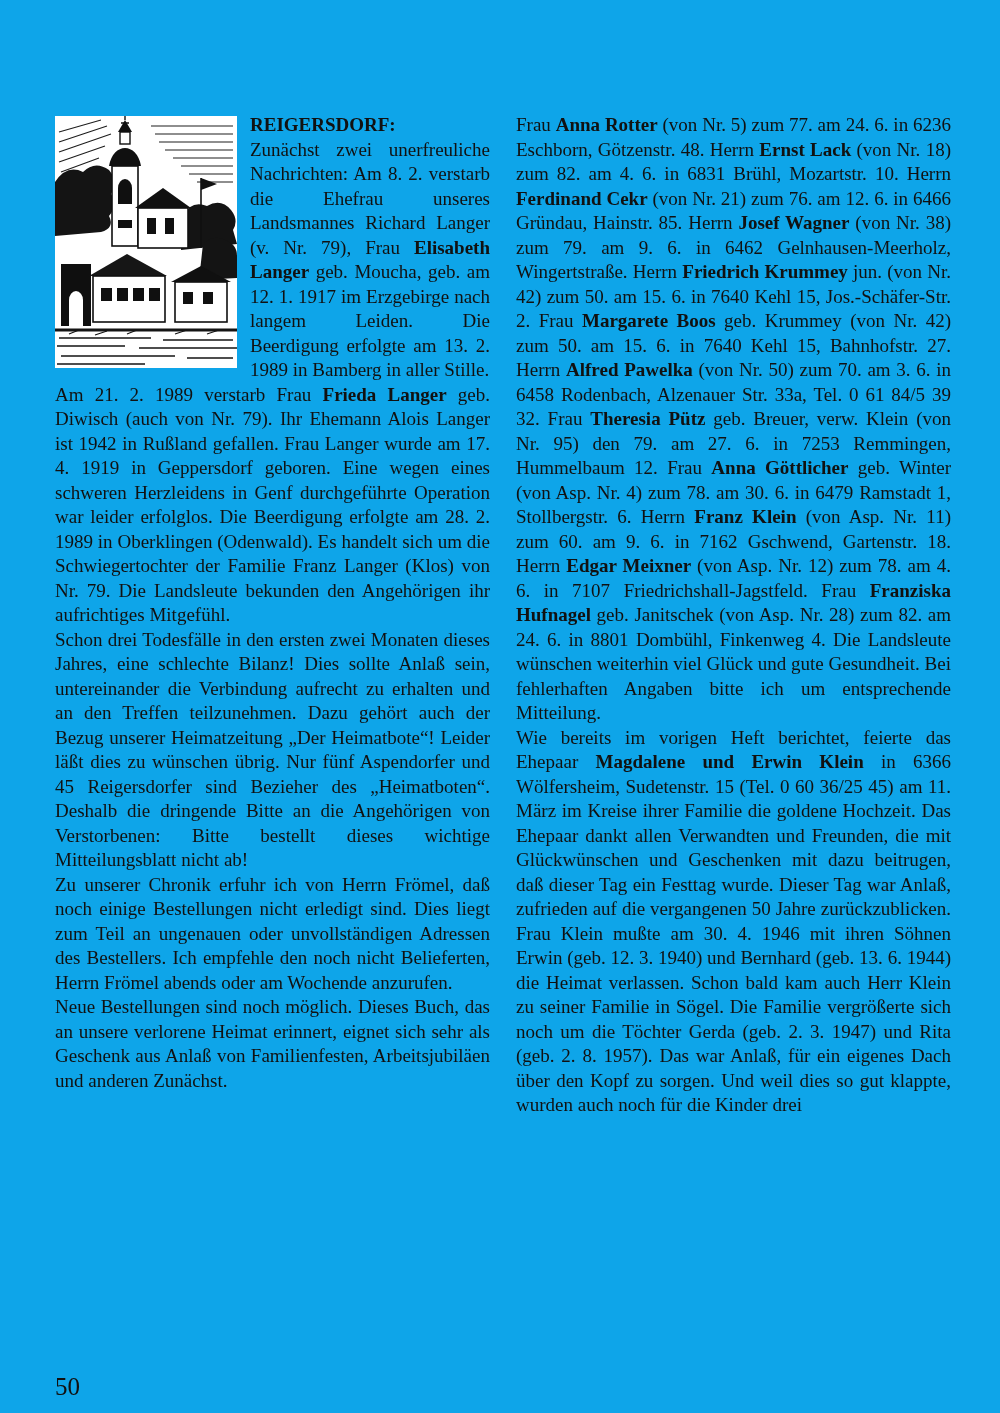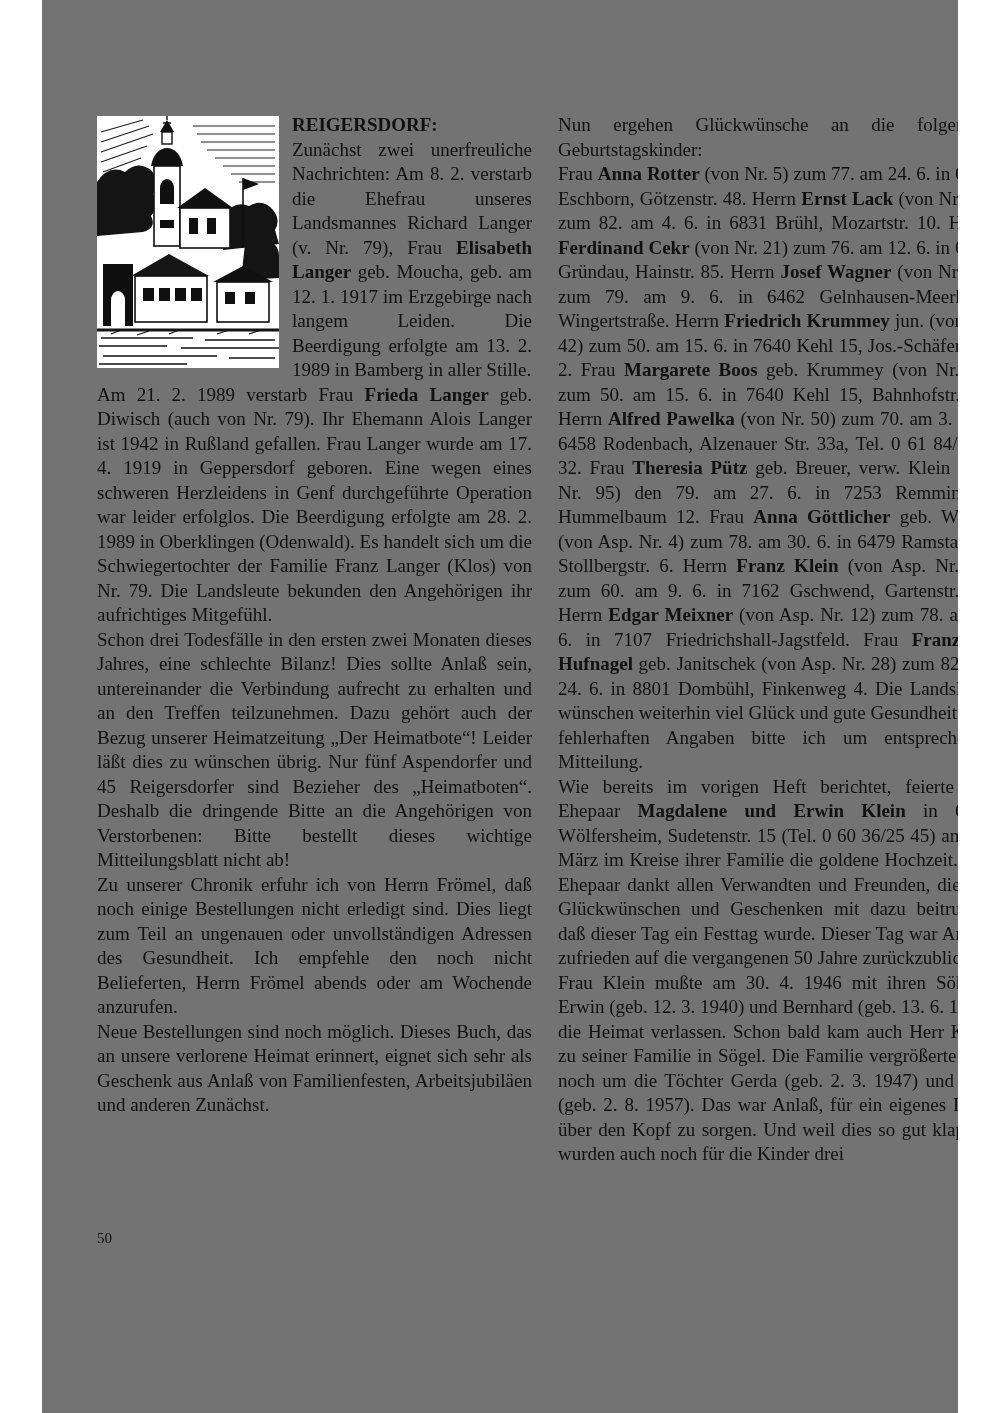--- a/index.html
+++ b/index.html
@@ -1,22 +1,22 @@
 <!DOCTYPE html>
 <html lang="de"><head>
 <meta charset="utf-8">
 <style>
   html, body { margin: 0; padding: 0; }
   body { background: #ffffff; }
   .page {
     position: relative;
-    width: 916px;
+    width: 1000px;
     height: 1413px;
     margin: 0 auto;
-    background: #737373;
+    background: #0ea5e9;
     color: #111111;
     font-family: "Liberation Serif", "DejaVu Serif", serif;
     font-size: 19px;
     line-height: 24.5px;
     box-sizing: border-box;
     padding: 113px 50px 0 55px;
     overflow: hidden;
   }
   .columns { display: flex; gap: 26px; }
   .column { width: 435px; flex: 0 0 435px; }
@@ -25,22 +25,22 @@
     width: 182px;
     height: 252px;
     margin: 3px 13px 5px 0;
   }
   .figure svg { display: block; width: 100%; height: 100%; }
   p.para { margin: 0; text-align: justify; }
   p.para .b { font-weight: bold; }
   .page-number {
     position: absolute;
     left: 55px;
-    top: 1226px;
-    font-size: 15px;
+    top: 1375px;
+    font-size: 25px;
   }
 </style>
 </head>
 <body>
 
 <div class="page">
   <div class="columns">
 
     <div class="column">
       <div class="figure">
@@ -98,28 +98,27 @@
             <path d="M4 222 H96 M108 224 H178 M2 230 H70 M84 232 H182 M6 240 H120 M132 242 H178 M2 248 H90" stroke-width="1.6"></path>
             <path d="M14 218 l10 -4 M40 219 l12 -4 M72 218 l10 -4 M120 218 l12 -4 M152 218 l12 -4" stroke-width="1.2"></path>
           </g>
         </svg>
       </div>
       <div class="paras">
           <p class="para"><span class="b">REIGERSDORF:</span></p>
           <p class="para"><span>Zunächst zwei unerfreuliche Nachrichten: Am 8. 2. verstarb die Ehefrau unseres Landsmannes Richard Langer (v. Nr. 79), Frau </span><span class="b">Elisabeth Langer</span><span> geb. Moucha, geb. am 12. 1. 1917 im Erzgebirge nach langem Leiden. Die Beerdigung erfolgte am 13. 2. 1989 in Bamberg in aller Stille.</span></p>
           <p class="para"><span>Am 21. 2. 1989 verstarb Frau </span><span class="b">Frieda Langer</span><span> geb. Diwisch (auch von Nr. 79). Ihr Ehemann Alois Langer ist 1942 in Rußland gefallen. Frau Langer wurde am 17. 4. 1919 in Geppersdorf geboren. Eine wegen eines schweren Herzleidens in Genf durchgeführte Operation war leider erfolglos. Die Beerdigung erfolgte am 28. 2. 1989 in Oberklingen (Odenwald). Es handelt sich um die Schwiegertochter der Familie Franz Langer (Klos) von Nr. 79. Die Landsleute bekunden den Angehörigen ihr aufrichtiges Mitgefühl.</span></p>
           <p class="para"><span>Schon drei Todesfälle in den ersten zwei Monaten dieses Jahres, eine schlechte Bilanz! Dies sollte Anlaß sein, untereinander die Verbindung aufrecht zu erhalten und an den Treffen teilzunehmen. Dazu gehört auch der Bezug unserer Heimatzeitung „Der Heimatbote“! Leider läßt dies zu wünschen übrig. Nur fünf Aspendorfer und 45 Reigersdorfer sind Bezieher des „Heimatboten“. Deshalb die dringende Bitte an die Angehörigen von Verstorbenen: Bitte bestellt dieses wichtige Mitteilungsblatt nicht ab!</span></p>
-          <p class="para"><span>Zu unserer Chronik erfuhr ich von Herrn Frömel, daß noch einige Bestellungen nicht erledigt sind. Dies liegt zum Teil an ungenauen oder unvollständigen Adressen des Gesundheit. Ich empfehle den noch nicht Belieferten, Herrn Frömel abends oder am Wochende anzurufen.</span></p>
+          <p class="para"><span>Zu unserer Chronik erfuhr ich von Herrn Frömel, daß noch einige Bestellungen nicht erledigt sind. Dies liegt zum Teil an ungenauen oder unvollständigen Adressen des Bestellers. Ich empfehle den noch nicht Belieferten, Herrn Frömel abends oder am Wochende anzurufen.</span></p>
           <p class="para"><span>Neue Bestellungen sind noch möglich. Dieses Buch, das an unsere verlorene Heimat erinnert, eignet sich sehr als Geschenk aus Anlaß von Familienfesten, Arbeitsjubiläen und anderen Zunächst.</span></p>
         </div>
     </div>
 
     <div class="column">
       <div class="paras">
-          <p class="para"><span>Nun ergehen Glückwünsche an die folgenden Geburtstagskinder:</span></p>
           <p class="para"><span>Frau </span><span class="b">Anna Rotter</span><span> (von Nr. 5) zum 77. am 24. 6. in 6236 Eschborn, Götzenstr. 48. Herrn </span><span class="b">Ernst Lack</span><span> (von Nr. 18) zum 82. am 4. 6. in 6831 Brühl, Mozartstr. 10. Herrn </span><span class="b">Ferdinand Cekr</span><span> (von Nr. 21) zum 76. am 12. 6. in 6466 Gründau, Hainstr. 85. Herrn </span><span class="b">Josef Wagner</span><span> (von Nr. 38) zum 79. am 9. 6. in 6462 Gelnhausen-Meerholz, Wingertstraße. Herrn </span><span class="b">Friedrich Krummey</span><span> jun. (von Nr. 42) zum 50. am 15. 6. in 7640 Kehl 15, Jos.-Schäfer-Str. 2. Frau </span><span class="b">Margarete Boos</span><span> geb. Krummey (von Nr. 42) zum 50. am 15. 6. in 7640 Kehl 15, Bahnhofstr. 27. Herrn </span><span class="b">Alfred Pawelka</span><span> (von Nr. 50) zum 70. am 3. 6. in 6458 Rodenbach, Alzenauer Str. 33a, Tel. 0 61 84/5 39 32. Frau </span><span class="b">Theresia Pütz</span><span> geb. Breuer, verw. Klein (von Nr. 95) den 79. am 27. 6. in 7253 Remmingen, Hummelbaum 12. Frau </span><span class="b">Anna Göttlicher</span><span> geb. Winter (von Asp. Nr. 4) zum 78. am 30. 6. in 6479 Ramstadt 1, Stollbergstr. 6. Herrn </span><span class="b">Franz Klein</span><span> (von Asp. Nr. 11) zum 60. am 9. 6. in 7162 Gschwend, Gartenstr. 18. Herrn </span><span class="b">Edgar Meixner</span><span> (von Asp. Nr. 12) zum 78. am 4. 6. in 7107 Friedrichshall-Jagstfeld. Frau </span><span class="b">Franziska Hufnagel</span><span> geb. Janitschek (von Asp. Nr. 28) zum 82. am 24. 6. in 8801 Dombühl, Finkenweg 4. Die Landsleute wünschen weiterhin viel Glück und gute Gesundheit. Bei fehlerhaften Angaben bitte ich um entsprechende Mitteilung.</span></p>
           <p class="para"><span>Wie bereits im vorigen Heft berichtet, feierte das Ehepaar </span><span class="b">Magdalene und Erwin Klein</span><span> in 6366 Wölfersheim, Sudetenstr. 15 (Tel. 0 60 36/25 45) am 11. März im Kreise ihrer Familie die goldene Hochzeit. Das Ehepaar dankt allen Verwandten und Freunden, die mit Glückwünschen und Geschenken mit dazu beitrugen, daß dieser Tag ein Festtag wurde. Dieser Tag war Anlaß, zufrieden auf die vergangenen 50 Jahre zurückzublicken. Frau Klein mußte am 30. 4. 1946 mit ihren Söhnen Erwin (geb. 12. 3. 1940) und Bernhard (geb. 13. 6. 1944) die Heimat verlassen. Schon bald kam auch Herr Klein zu seiner Familie in Sögel. Die Familie vergrößerte sich noch um die Töchter Gerda (geb. 2. 3. 1947) und Rita (geb. 2. 8. 1957). Das war Anlaß, für ein eigenes Dach über den Kopf zu sorgen. Und weil dies so gut klappte, wurden auch noch für die Kinder drei</span></p>
         </div>
     </div>
 
   </div>
 
   <div class="page-number">50</div>
 </div>
 

